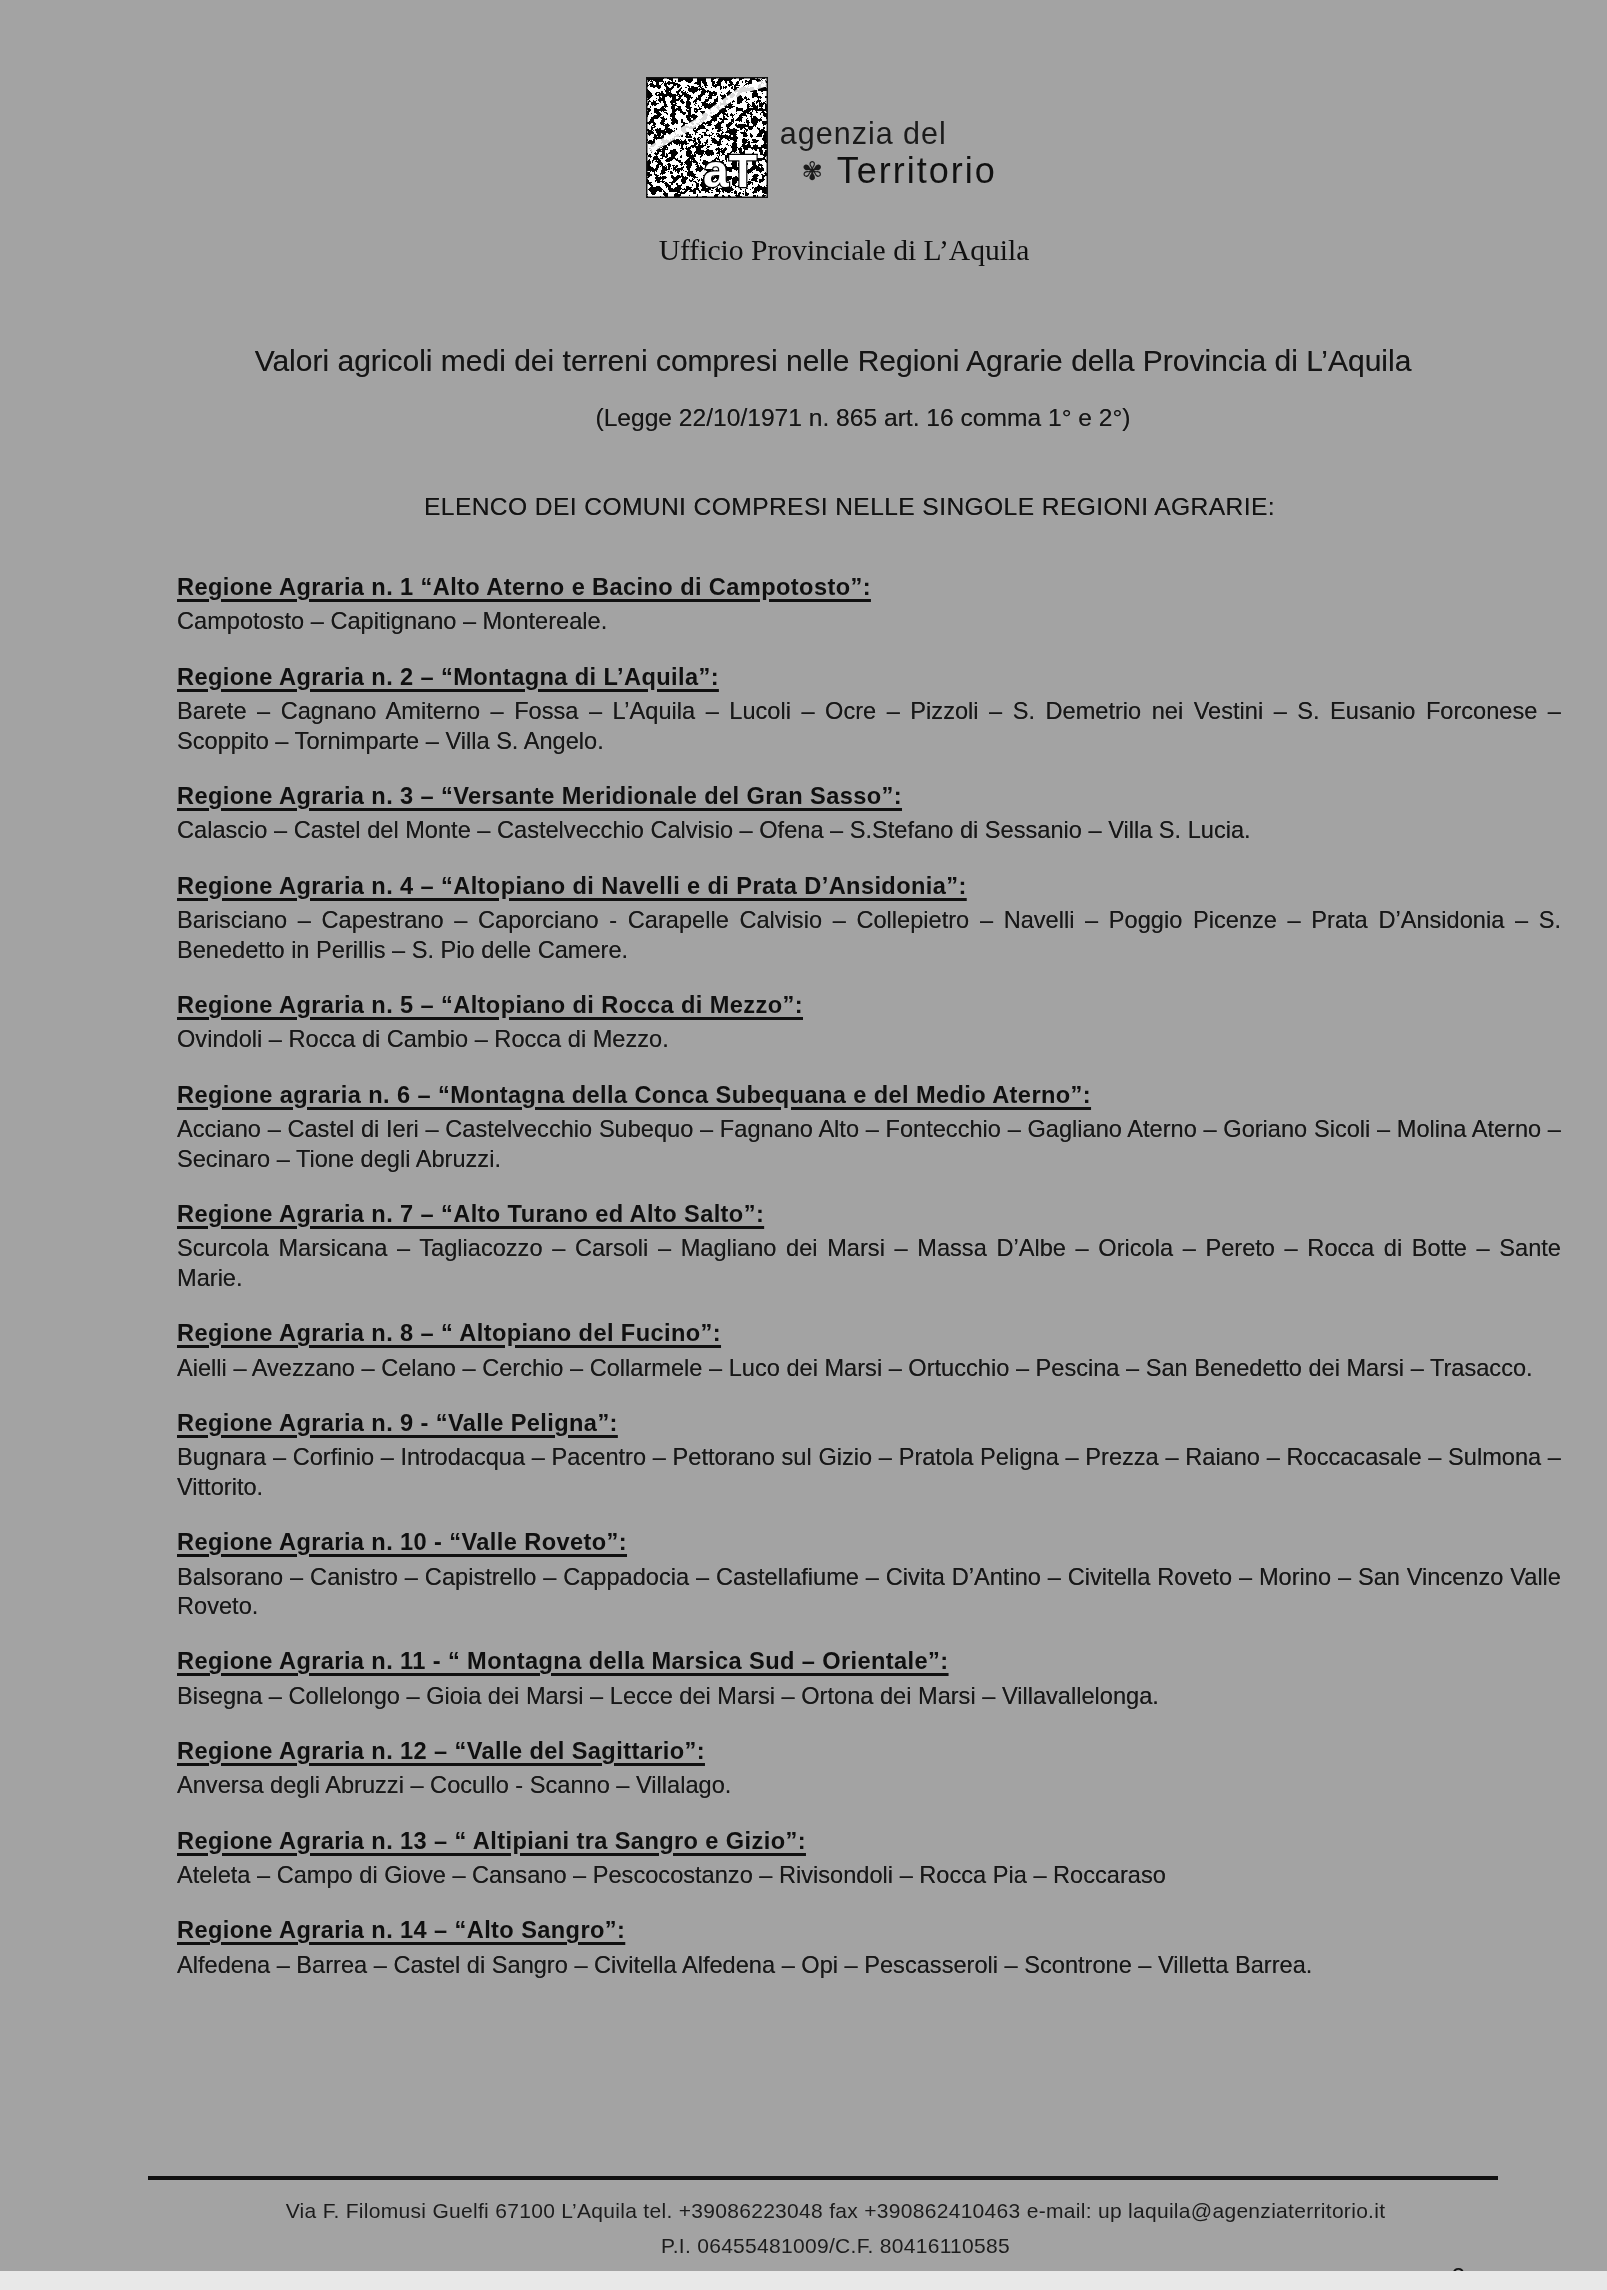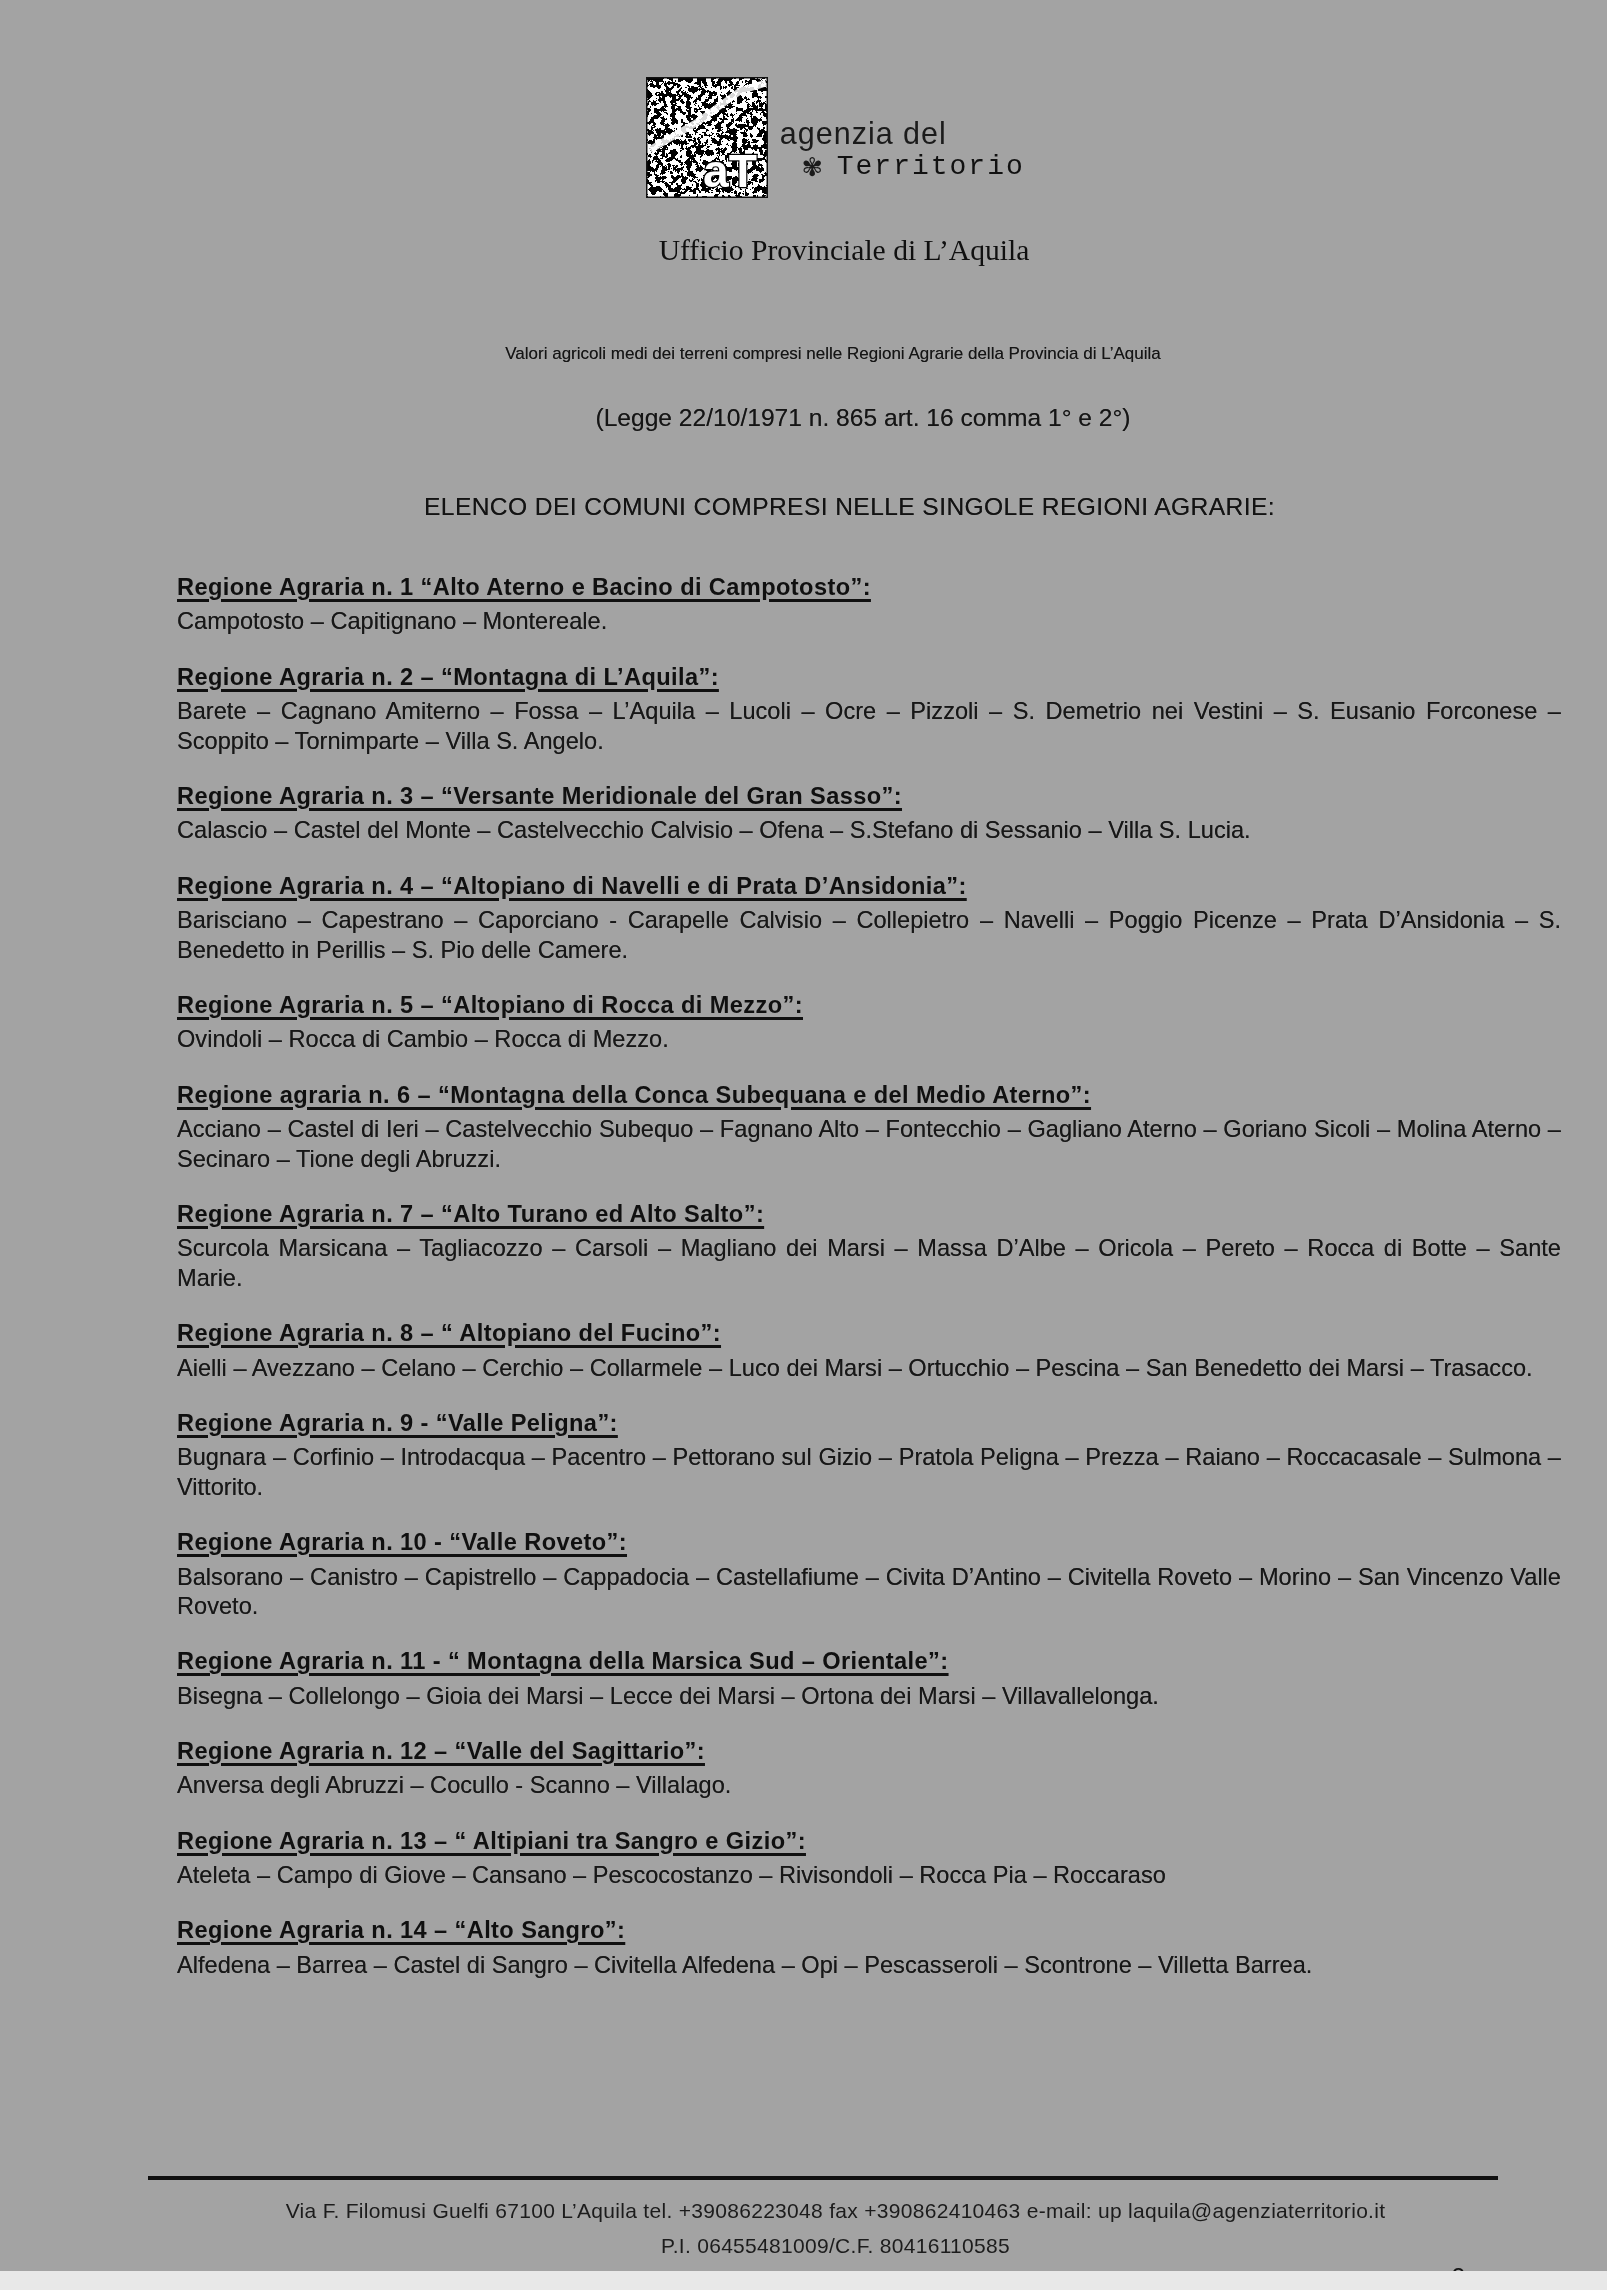--- a/index.html
+++ b/index.html
@@ -12,32 +12,32 @@
     color:#141414;
     font-family:"Liberation Sans","DejaVu Sans",sans-serif;
   }
   
   .logo-row{position:absolute;top:77px;left:646px;display:flex;align-items:flex-start;}
   .logo-square{display:block;}
   .logo-text{margin-left:11.8px;padding-top:41px;line-height:1;}
   .logo-line1{font-size:30.5px;letter-spacing:1px;color:#1b1b1b;}
   .logo-line2{display:flex;align-items:center;margin-top:4.9px;margin-left:21.7px;}
   .logo-glyph{font-size:25.6px;margin-right:13.8px;color:#1b1b1b;}
-  .logo-territorio{font-size:28px;letter-spacing:2px;color:#111;font-family:Liberation Mono, monospace;}
+  .logo-territorio{font-size:36px;letter-spacing:2px;color:#111;}
   .office{
     position:absolute;top:234px;left:0;width:1688px;
     text-align:center;
     font-family:"Liberation Serif","DejaVu Serif",serif;
     font-size:29.6px;color:#101010;
   }
   
   .doc-title{
     position:absolute;top:344px;left:0;width:100%;box-sizing:border-box;
     padding-left:58px;text-align:center;
-    font-size:17px;color:#151515;
+    font-size:30px;color:#151515;
     text-shadow:0 0 0.5px rgba(0,0,0,.5);
   }
   .doc-subtitle{
     position:absolute;top:404px;left:0;width:100%;box-sizing:border-box;
     padding-left:118px;text-align:center;
     font-size:24.6px;color:#151515;
     text-shadow:0 0 0.5px rgba(0,0,0,.5);
   }
   .list-heading{
     position:absolute;top:493px;left:0;width:100%;box-sizing:border-box;

